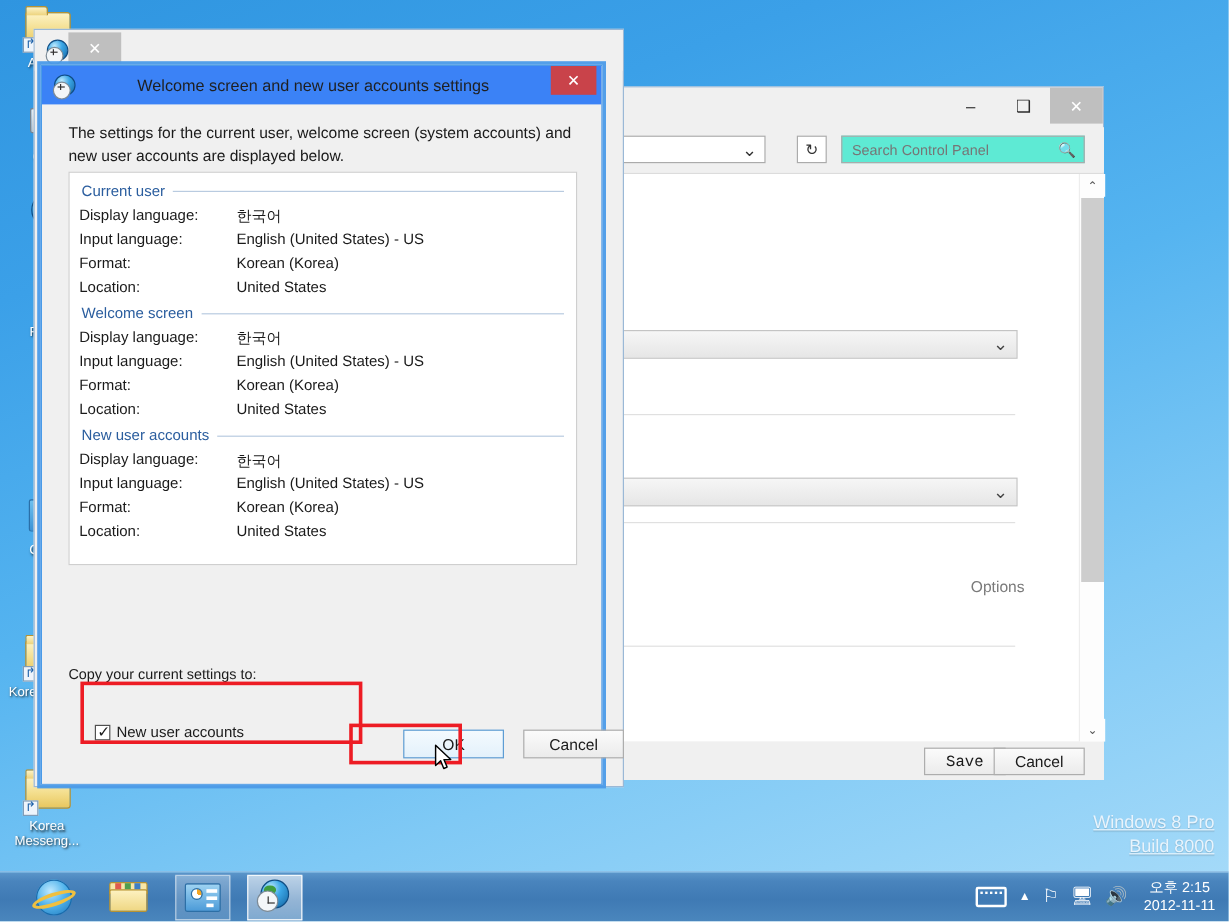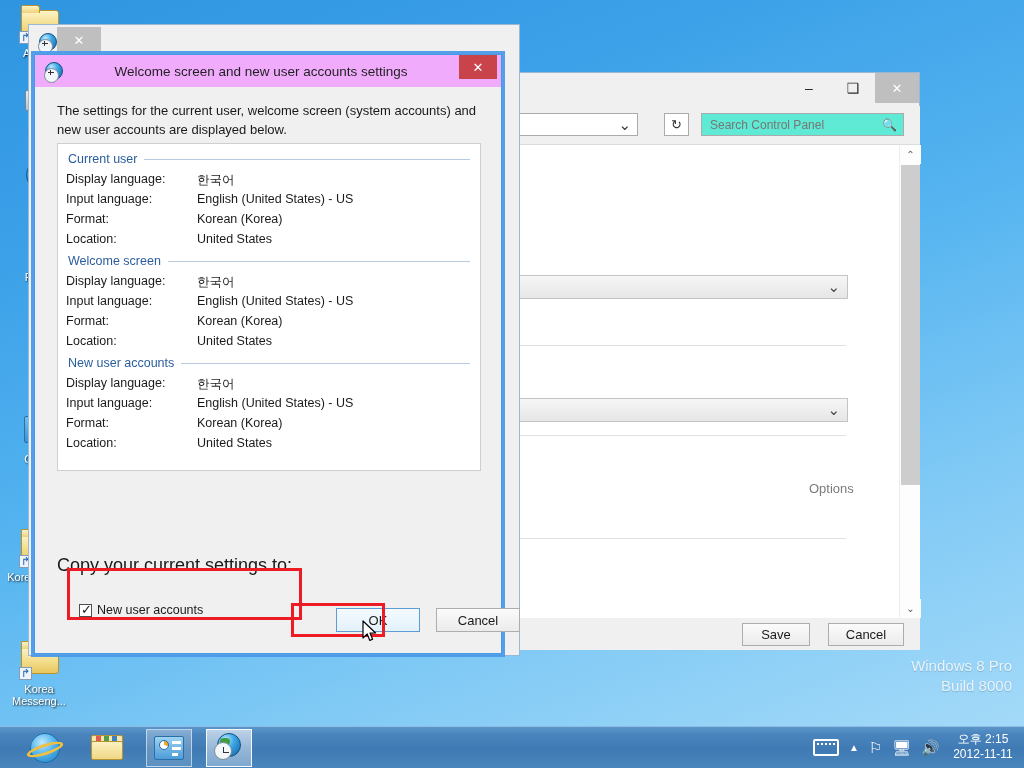--- a/index.html
+++ b/index.html
@@ -213,61 +213,61 @@
   .btn-default { background: linear-gradient(180deg,#f4fafe,#e3f1fb); border:1px solid #5d9dd4; }
 
   
   #regionwin { left:28px; top:24px; width:492px; height:632px; }
   #regionwin .titlebar { background:#f0f0f0; }
 
   
   #dlg { left:34px; top:54px; width:468px; height:600px; }
   .dlg-inner { position:absolute; inset:0; background:#f0f0f0; }
   .dlg-title {
-    height:32px; display:flex; align-items:center; background:#f0abfc; position:relative;
+    height:32px; display:flex; align-items:center; background:#3b82f6; position:relative;
   }
   .dlg-desc {
     position:absolute; left:22px; top:46px; width:430px;
     font-size:13px; color:#1a1a1a; line-height:19px;
   }
   .listbox {
     position:absolute; left:22px; top:88px; width:424px; height:328px;
     background:#fff; border:1px solid #cfcfcf;
   }
   .grp {
     position:absolute; left:10px; right:10px; height:14px;
     display:flex; align-items:center; gap:7px;
   }
   .grp .gtxt { font-size:12.5px; color:#2a5d9e; white-space:nowrap; }
   .grp .gline { flex:1; height:1px; background:#b9cbe0; }
   .row { position:absolute; left:8px; font-size:12.5px; color:#1a1a1a; white-space:nowrap; }
   .row .k { position:absolute; left:0; top:0; }
   .row .v { position:absolute; left:131px; top:0; }
 
-  .copy-label { position:absolute; left:22px; top:500px; font-size:18px; color:#1a1a1a; }
+  .copy-label { position:absolute; left:22px; top:500px; font-size:12px; color:#1a1a1a; }
   .redbox {
     position:absolute; border:3px solid #ed1c24; background:transparent; pointer-events:none;
   }
   .cbrow {
     position:absolute; display:flex; align-items:center; gap:5px;
     font-size:12.5px; color:#1a1a1a; white-space:nowrap;
   }
   .cbox {
     width:13px; height:13px; background:#fff; border:1px solid #4f4f4f;
     position:relative; flex:none;
   }
   .cbox.checked:after {
     content:"✓"; position:absolute; left:1px; top:-3px;
     font-size:13px; color:#1a1a1a; line-height:15px;
   }
 
   
   .watermark {
-    position:absolute; right:12px; top:656px; text-align:right;
-    color:#e8f4fd; font-size:15px; line-height:20px; text-shadow:0 1px 1px rgba(0,0,0,.18);
+    position:absolute; right:12px; top:676px; text-align:right;
+    color:#e8f4fd; font-size:15px; line-height:20px; text-shadow:0 1px 1px rgba(0,0,0,.18);text-decoration:underline;
   }
 
   
   #taskbar {
     position:absolute; left:0; bottom:0; width:1024px; height:42px;
     background: linear-gradient(180deg,#5b96ca 0%,#4984bd 18%,#3f7ab4 55%,#4a86bd 100%);
     border-top:1px solid #8fbce2;
     display:flex; align-items:center;
   }
   .tb-btn {
@@ -456,21 +456,21 @@
       <div class="cp-line" style="left:-122px; top:418px;">and text prediction results for languages without IMEs on this</div>
     </div>
     <div class="vscroll">
       <div class="vs-arrow" style="top:0;">⌃</div>
       <div class="vs-thumb" style="top:20px; height:320px;"></div>
       <div class="vs-arrow" style="bottom:0;">⌄</div>
     </div>
   </div>
 
   <div class="cp-footer">
-    <div class="btn" style="position:absolute; left:574px; top:5px; width:68px; height:23px;">Save</div>
+    <div class="btn" style="position:absolute; left:602px; top:5px; width:68px; height:23px;font-family:Liberation Mono, monospace;">Save</div>
     <div class="btn" style="position:absolute; left:660px; top:5px; width:76px; height:23px;">Cancel</div>
   </div>
 
   <div class="win" id="regionwin" style="border:1px solid #9ab8d6;">
     <div class="titlebar">
       <span class="title-icon">
         <span class="globe-clock">
             <span class="hands"></span>
             <span class="hands2"></span>
           </span>

